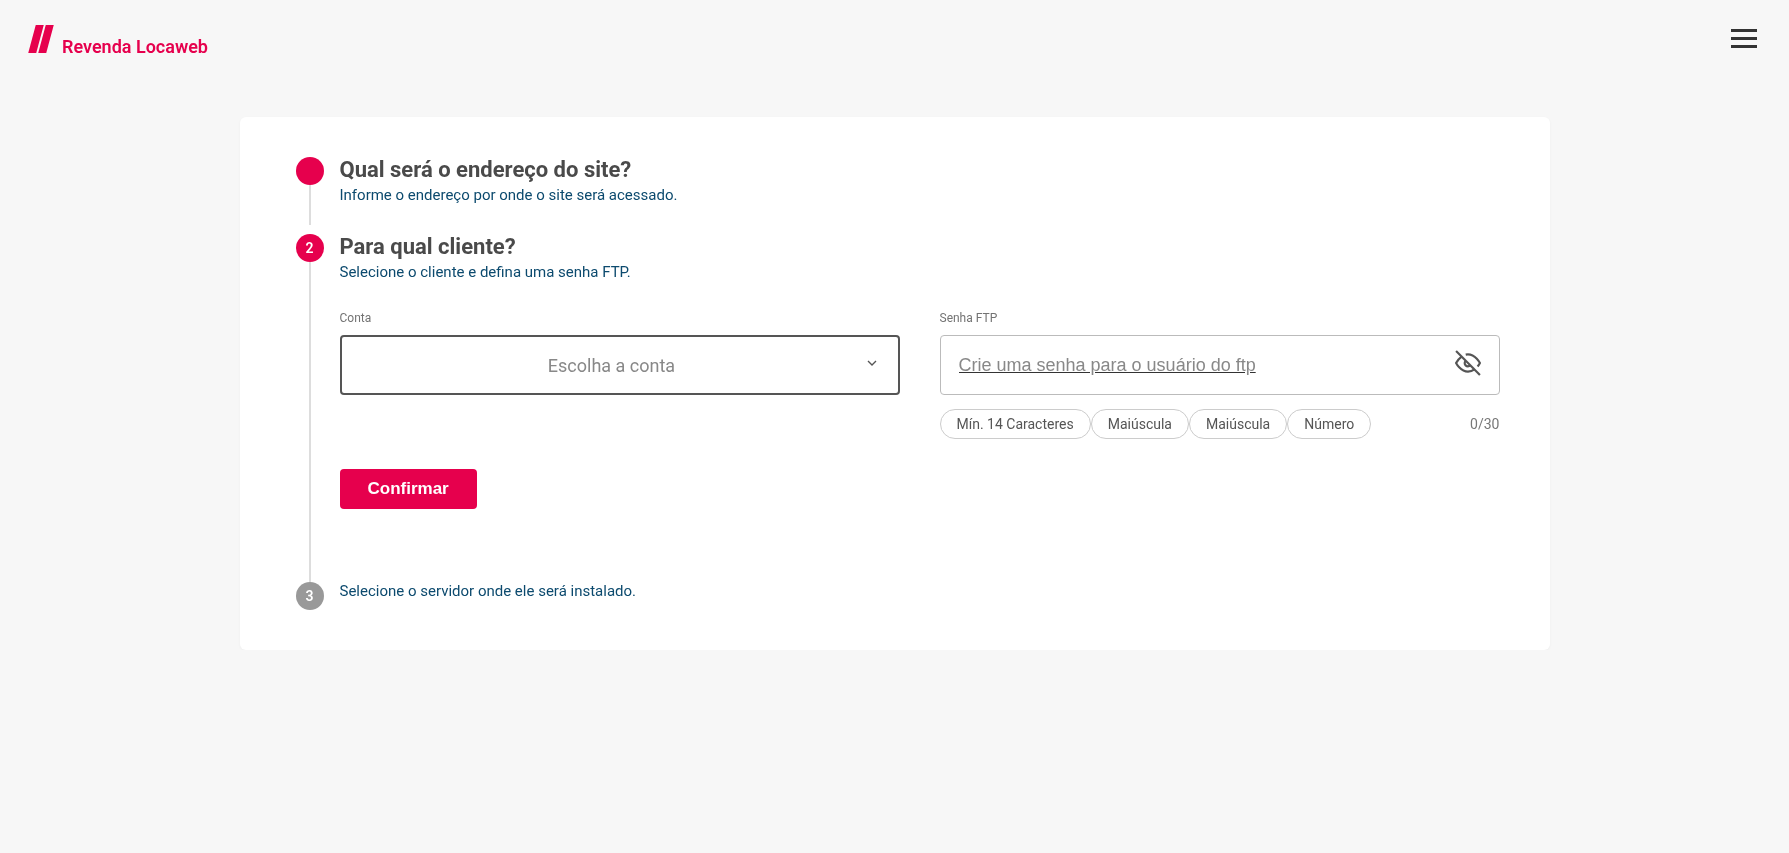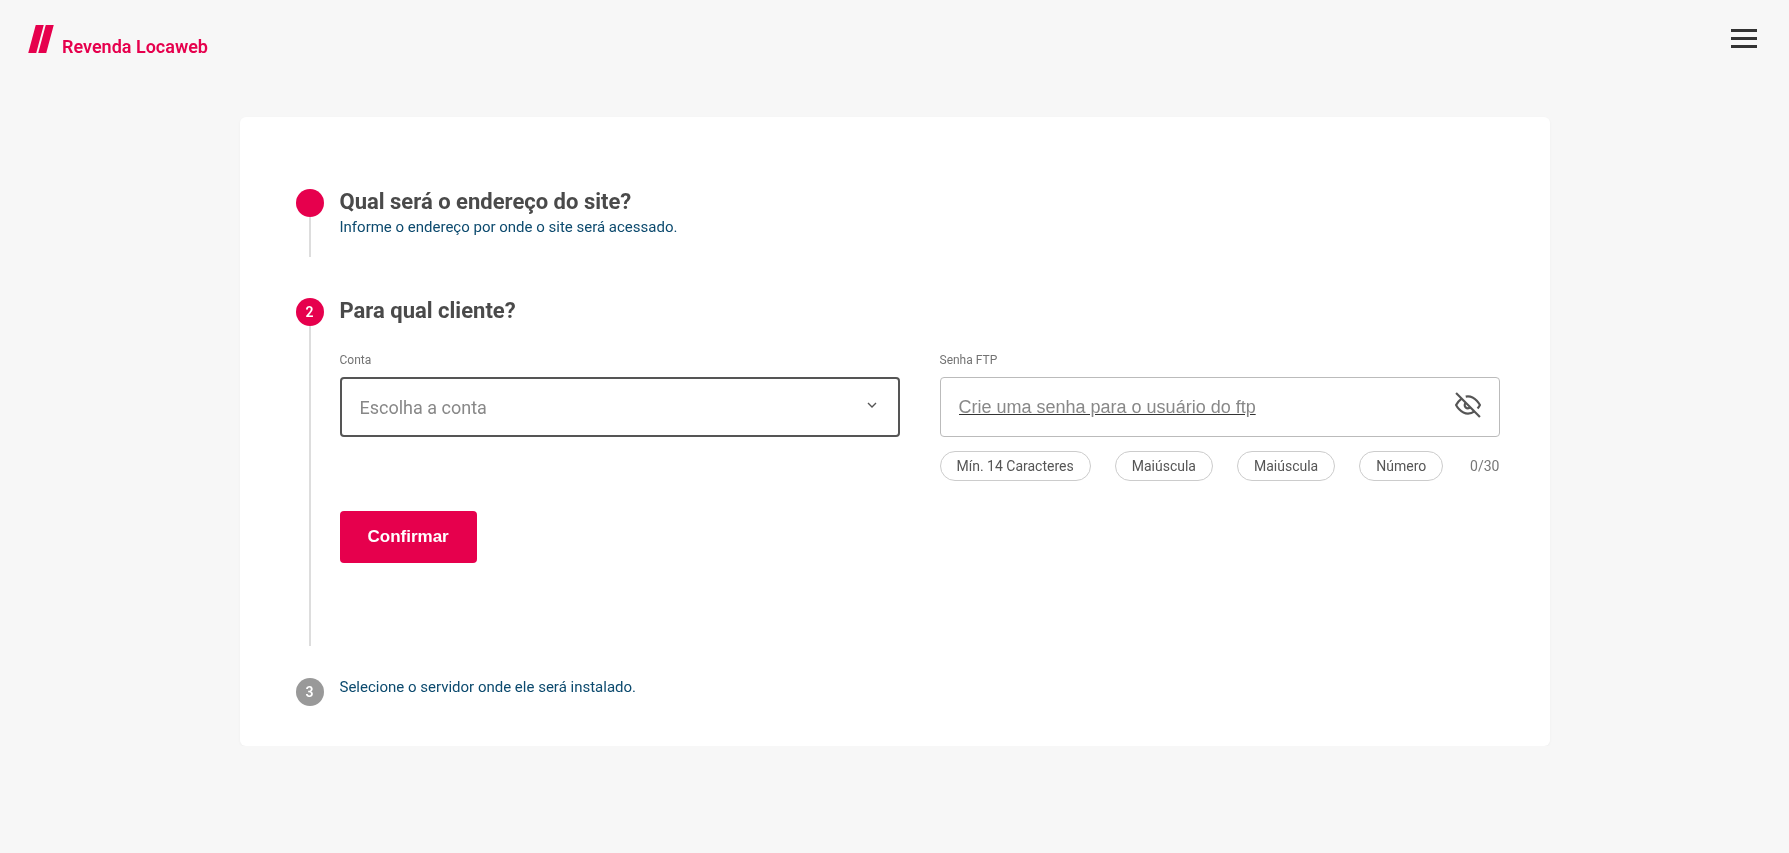--- a/index.html
+++ b/index.html
@@ -72,21 +72,20 @@
       margin: 40px auto 0;
       background: #fff;
       border-radius: 6px;
       padding: 40px 50px;
       box-shadow: 0 1px 3px rgba(0,0,0,0.04);
     }
     .step {
       display: flex;
       align-items: flex-start;
       position: relative;
-      margin-top: 32px;
     }
     .step-marker-col {
       width: 40px;
       display: flex;
       flex-direction: column;
       align-items: center;
       flex-shrink: 0;
     }
     .step-dot {
       width: 28px;
@@ -142,20 +141,21 @@
     }
     .select-wrap {
       position: relative;
       border: 2px solid #555;
       border-radius: 4px;
       height: 60px;
       display: flex;
       align-items: center;
       padding: 0 18px;
       cursor: pointer;
+      text-align: center;
     }
     .select-placeholder {
       color: #888;
       font-size: 18px;
       flex: 1;
     }
     .chevron {
       color: #555;
     }
     .input-wrap {
@@ -174,21 +174,21 @@
       font-size: 18px;
       color: #333;
       background: transparent;
       text-decoration: underline;
     }
     .password-input::placeholder { color: #888; }
     .eye-icon { color: #555; cursor: pointer; }
     .chips-row {
       display: flex;
       flex-wrap: wrap;
-      gap: 24px;
+      gap: 0;
       margin-top: 14px;
       align-items: center;
     }
     .chip {
       border: 1px solid #ccc;
       border-radius: 20px;
       padding: 6px 16px;
       font-size: 14px;
       color: #555;
     }
@@ -198,21 +198,21 @@
       color: #777;
     }
     .confirm-btn {
       margin-top: 30px;
       background: #e6004d;
       color: #fff;
       border: none;
       border-radius: 4px;
       font-size: 17px;
       font-weight: 600;
-      padding: 16px 28px;
+      padding: 10px 28px;
       cursor: pointer;
     }
   </style>
 </head>
 <body>
 
 <div class="blurred-bg">Criar site</div>
 <div class="blurred-sub">Crie um site para seu cliente e define qual plano ira pertencer o servidor onde ele sera instalado nele</div>
 
 <div class="header">
@@ -243,20 +243,21 @@
     </div>
   </div>
 
   <div class="step">
     <div class="step-marker-col">
       <div class="step-dot">2</div>
       <div class="step-line" style="min-height:320px"></div>
     </div>
     <div class="step-content">
       <div class="step-title">Para qual cliente?</div>
+      <div class="step-subtitle">Selecione o cliente e defina uma senha FTP.</div>
 
       <div class="form-row">
         <div class="form-col">
           <label class="form-label">Conta</label>
           <div class="select-wrap">
             <span class="select-placeholder">Escolha a conta</span>
             <span class="chevron">
               <svg width="16" height="16" viewBox="0 0 24 24" fill="none" stroke="currentColor" stroke-width="2">
                   <polyline points="6 9 12 15 18 9"></polyline>
                 </svg>

